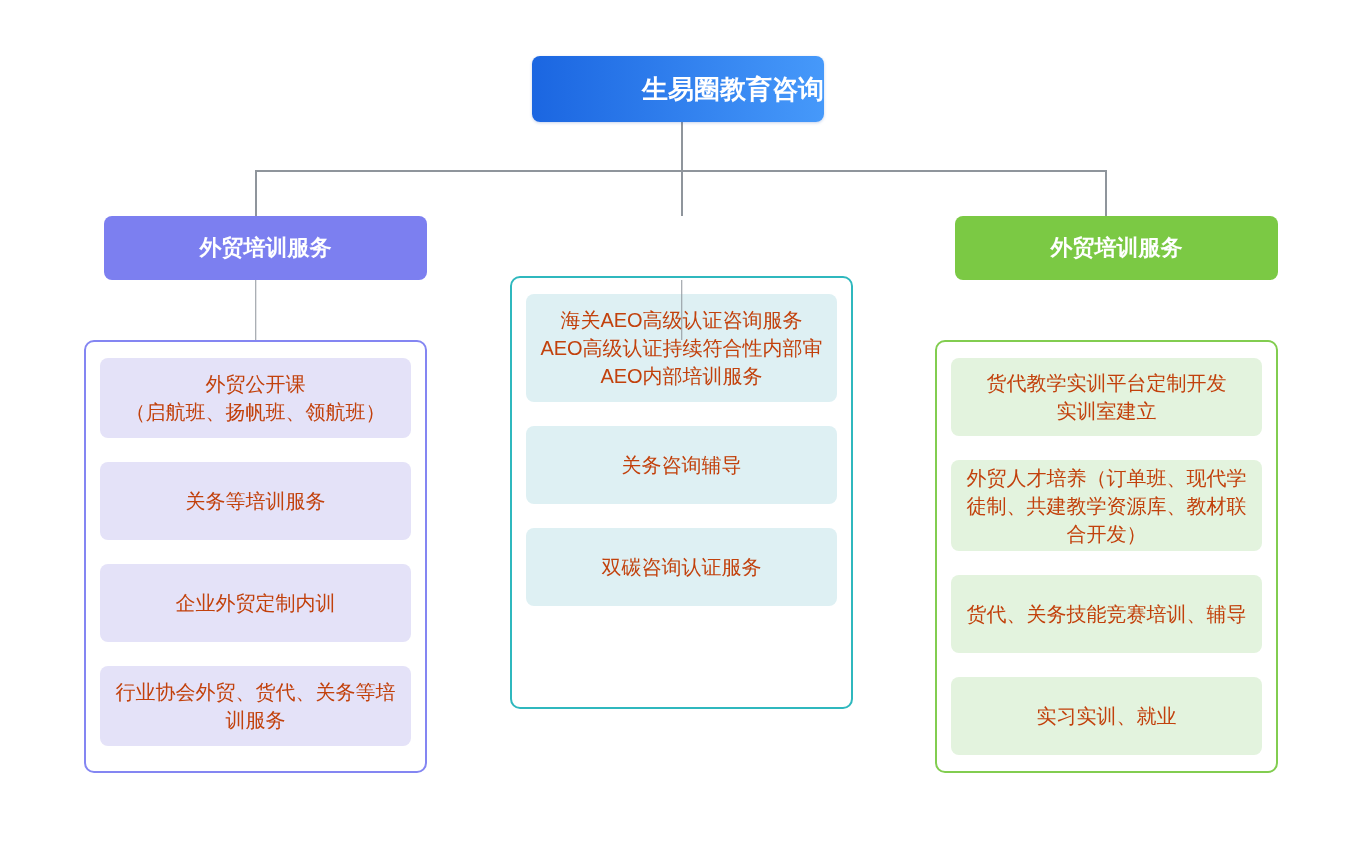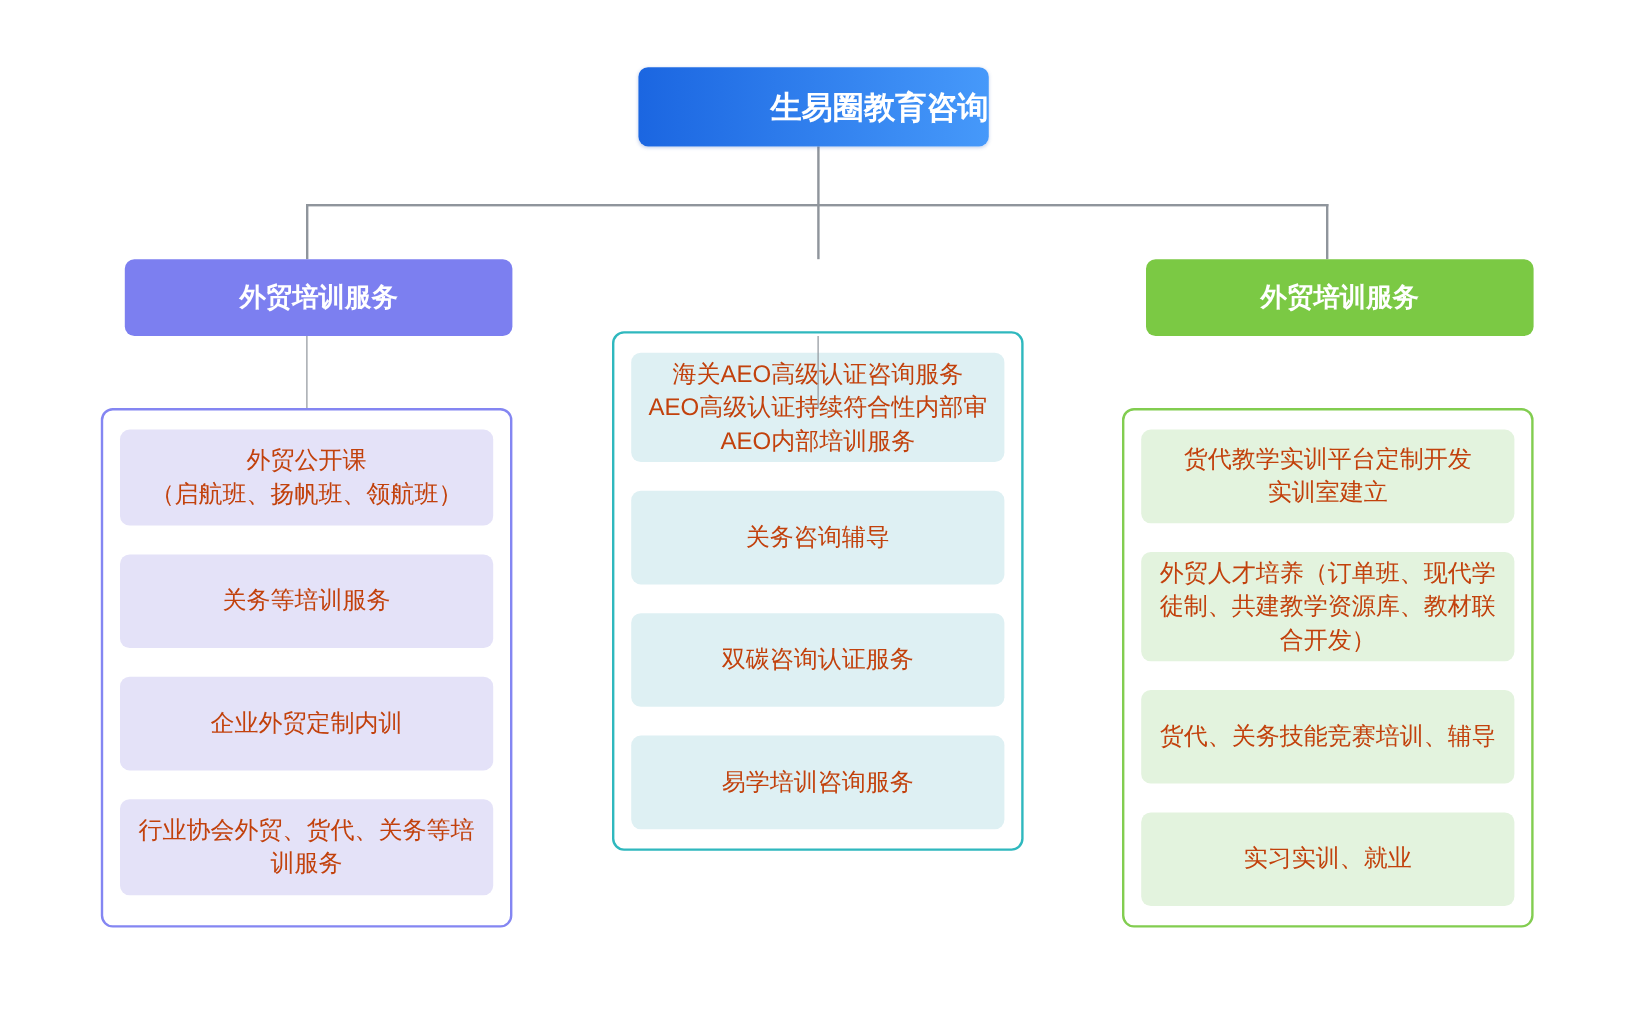--- a/index.html
+++ b/index.html
@@ -103,23 +103,20 @@
         <span class="line">海关AEO高级认证咨询服务</span>
         <span class="line">AEO高级认证持续符合性内部审</span>
         <span class="line">AEO内部培训服务</span>
       </div>
       <div class="service-item">
         <span class="line">关务咨询辅导</span>
       </div>
       <div class="service-item">
         <span class="line">双碳咨询认证服务</span>
       </div>
-      <div class="service-item">
-        <span class="line">易学培训咨询服务</span>
-      </div>
     </div>
   </div>
 
   <div class="branch branch-2" style="--hbg: #7bc944; --bdr: #82cd50; --ibg: #e3f3de;">
     <div class="branch-header">
       <span>外贸培训服务</span>
     </div>
     <div class="branch-container">
       <div class="service-item">
         <span class="line">货代教学实训平台定制开发</span>

